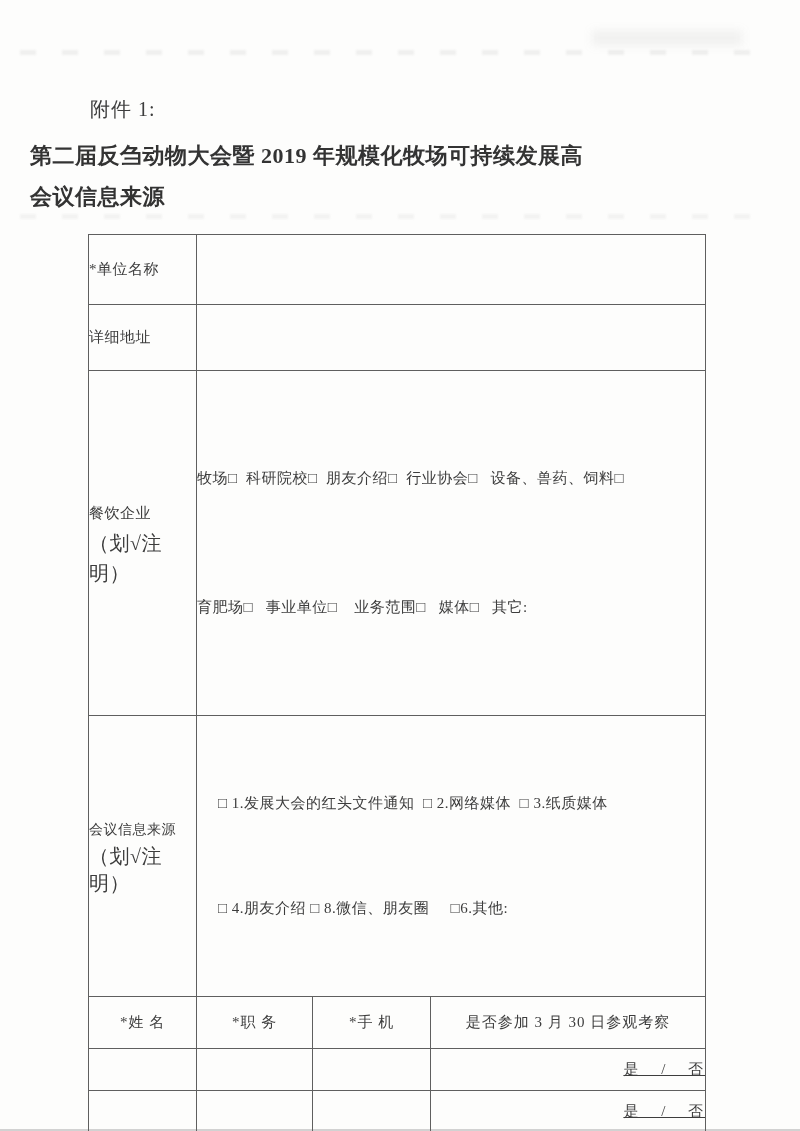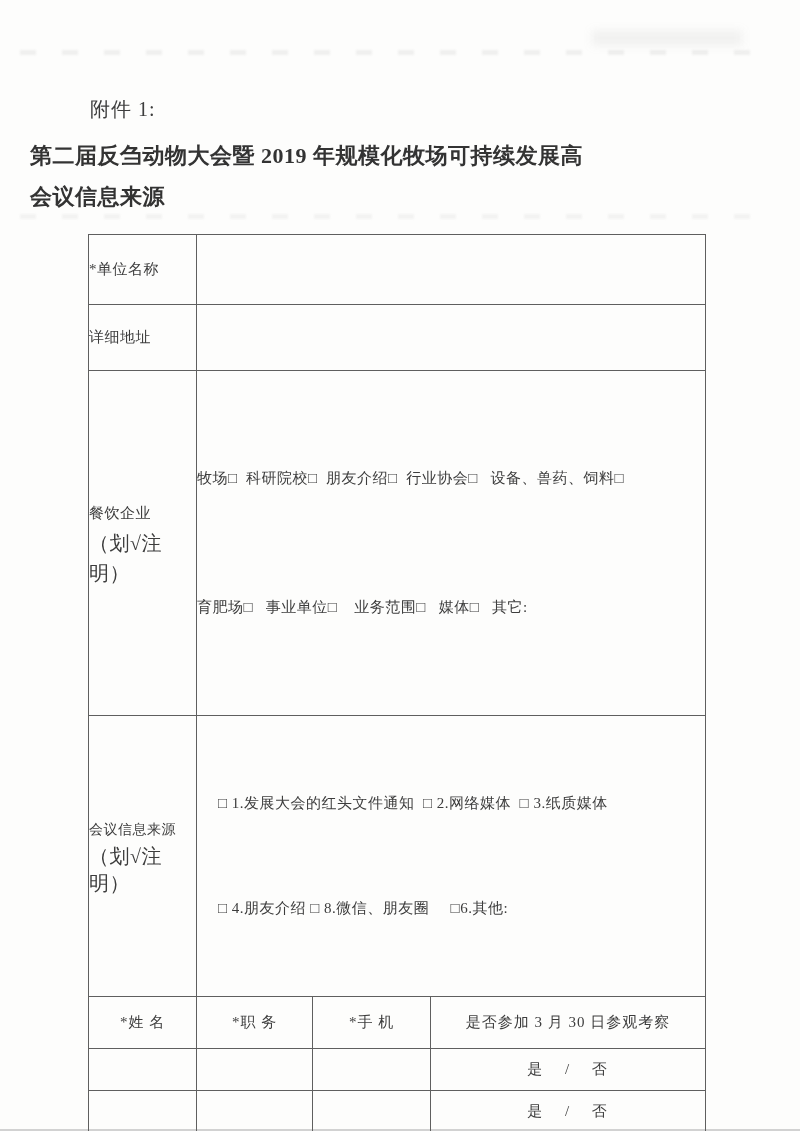--- a/index.html
+++ b/index.html
@@ -96,23 +96,24 @@
     letter-spacing: 0.5px;
   }
   td.opts.scope { line-height: 43px; }
   td.opts.src   { line-height: 35px; padding-left: 21px; }
 
   td.hdr {
     text-align: center;
     letter-spacing: 1px;
   }
   td.yn {
-    text-align: center;
+    text-align: right;
     word-spacing: 15px;
     letter-spacing: 2px;
+    text-decoration: underline;
   }
 </style>
 </head>
 <body>
 
 <div class="page">
 
   <div class="noise-band b1"></div>
   <div class="noise-band b2"></div>
   <div class="smudge-right"></div>

